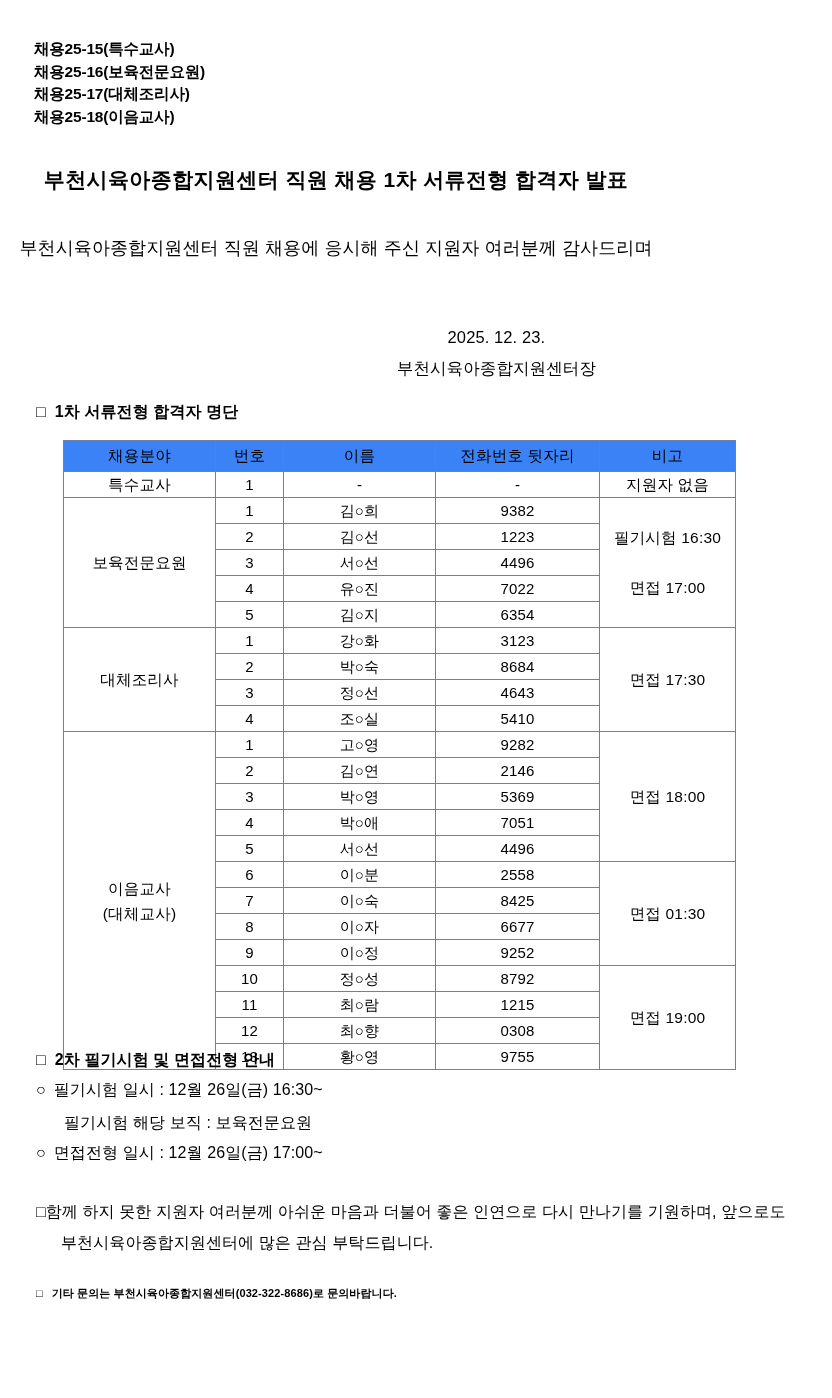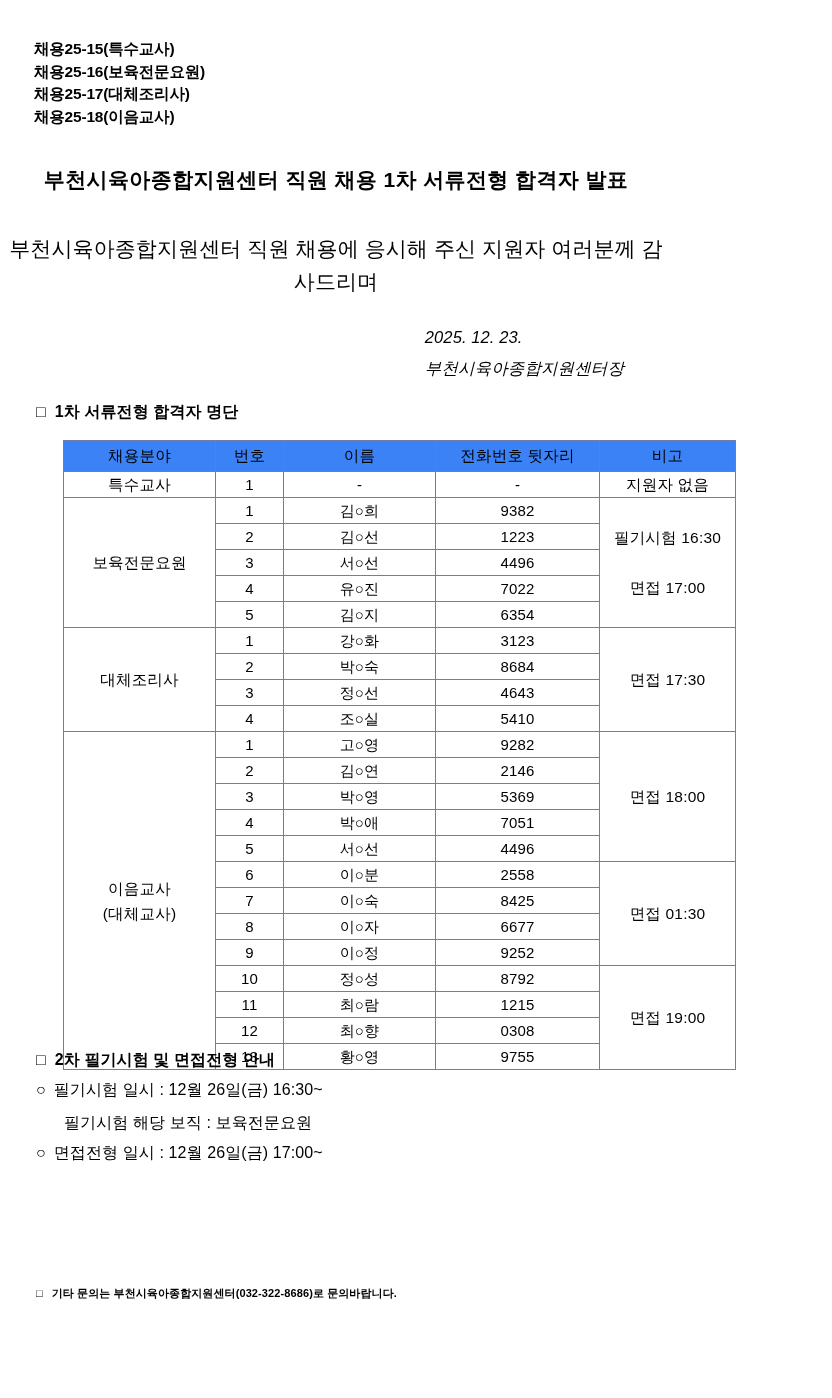--- a/index.html
+++ b/index.html
@@ -47,35 +47,34 @@
     letter-spacing: 0.4px;
   }
 
   
   .intro {
     position: absolute;
     left: 0;
     right: 0;
     top: 232px;
     text-align: center;
-    font-size: 21px;
+    font-size: 18px;
     line-height: 33px;
     letter-spacing: 0.1px;
   }
 
   
   .signoff {
     position: absolute;
-    right: 48px;
+    right: 76px;
     top: 322px;
-    text-align: left;
+    text-align: center;
     font-size: 16.5px;
     line-height: 31px;
     letter-spacing: 0.1px;
-    font-style: italic;
   }
 
   
   .sec {
     position: absolute;
     font-size: 16px;
     font-weight: bold;
     letter-spacing: 0.1px;
     white-space: nowrap;
   }
@@ -328,18 +327,21 @@
   <div class="line" id="row-written">
     <span class="circ">○</span><span>필기시험 일시 : 12월 26일(금) 16:30~</span>
   </div>
   <div class="line" id="row-subject">
     <span>필기시험 해당 보직 : 보육전문요원</span>
   </div>
   <div class="line" id="row-interview">
     <span class="circ">○</span><span>면접전형 일시 : 12월 26일(금) 17:00~</span>
   </div>
 
+  <div class="para">
+    <span class="body"><span class="bullet">□</span><span>함께 하지 못한 지원자 여러분께 아쉬운 마음과 더불어 좋은 인연으로 다시 만나기를 기원하며, 앞으로도 부천시육아종합지원센터에 많은 관심 부탁드립니다.</span></span>
+  </div>
 
   <div class="line bold" id="sec-contact">
     <span class="bullet">□</span><span>기타 문의는 부천시육아종합지원센터(032-322-8686)로 문의바랍니다.</span>
   </div>
 
 </div>
 
 </body></html>

